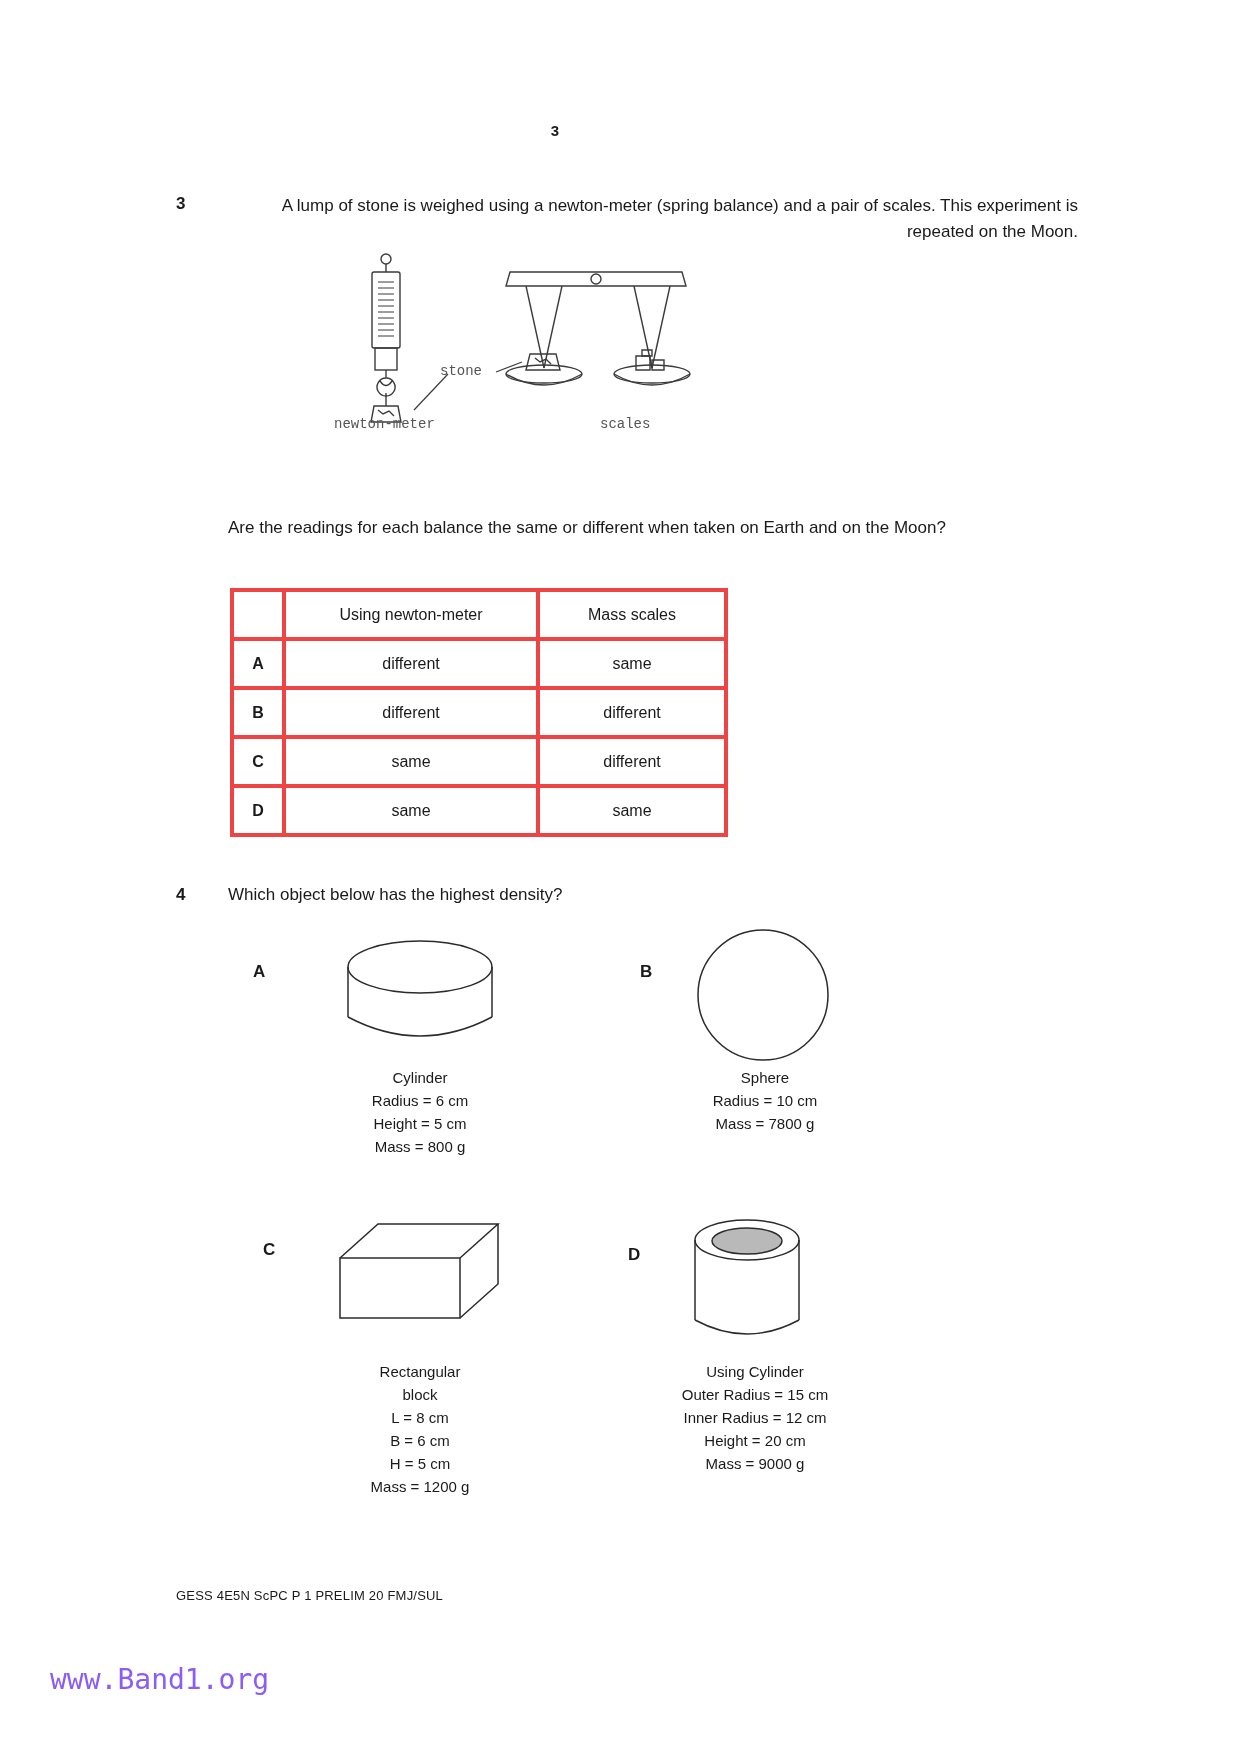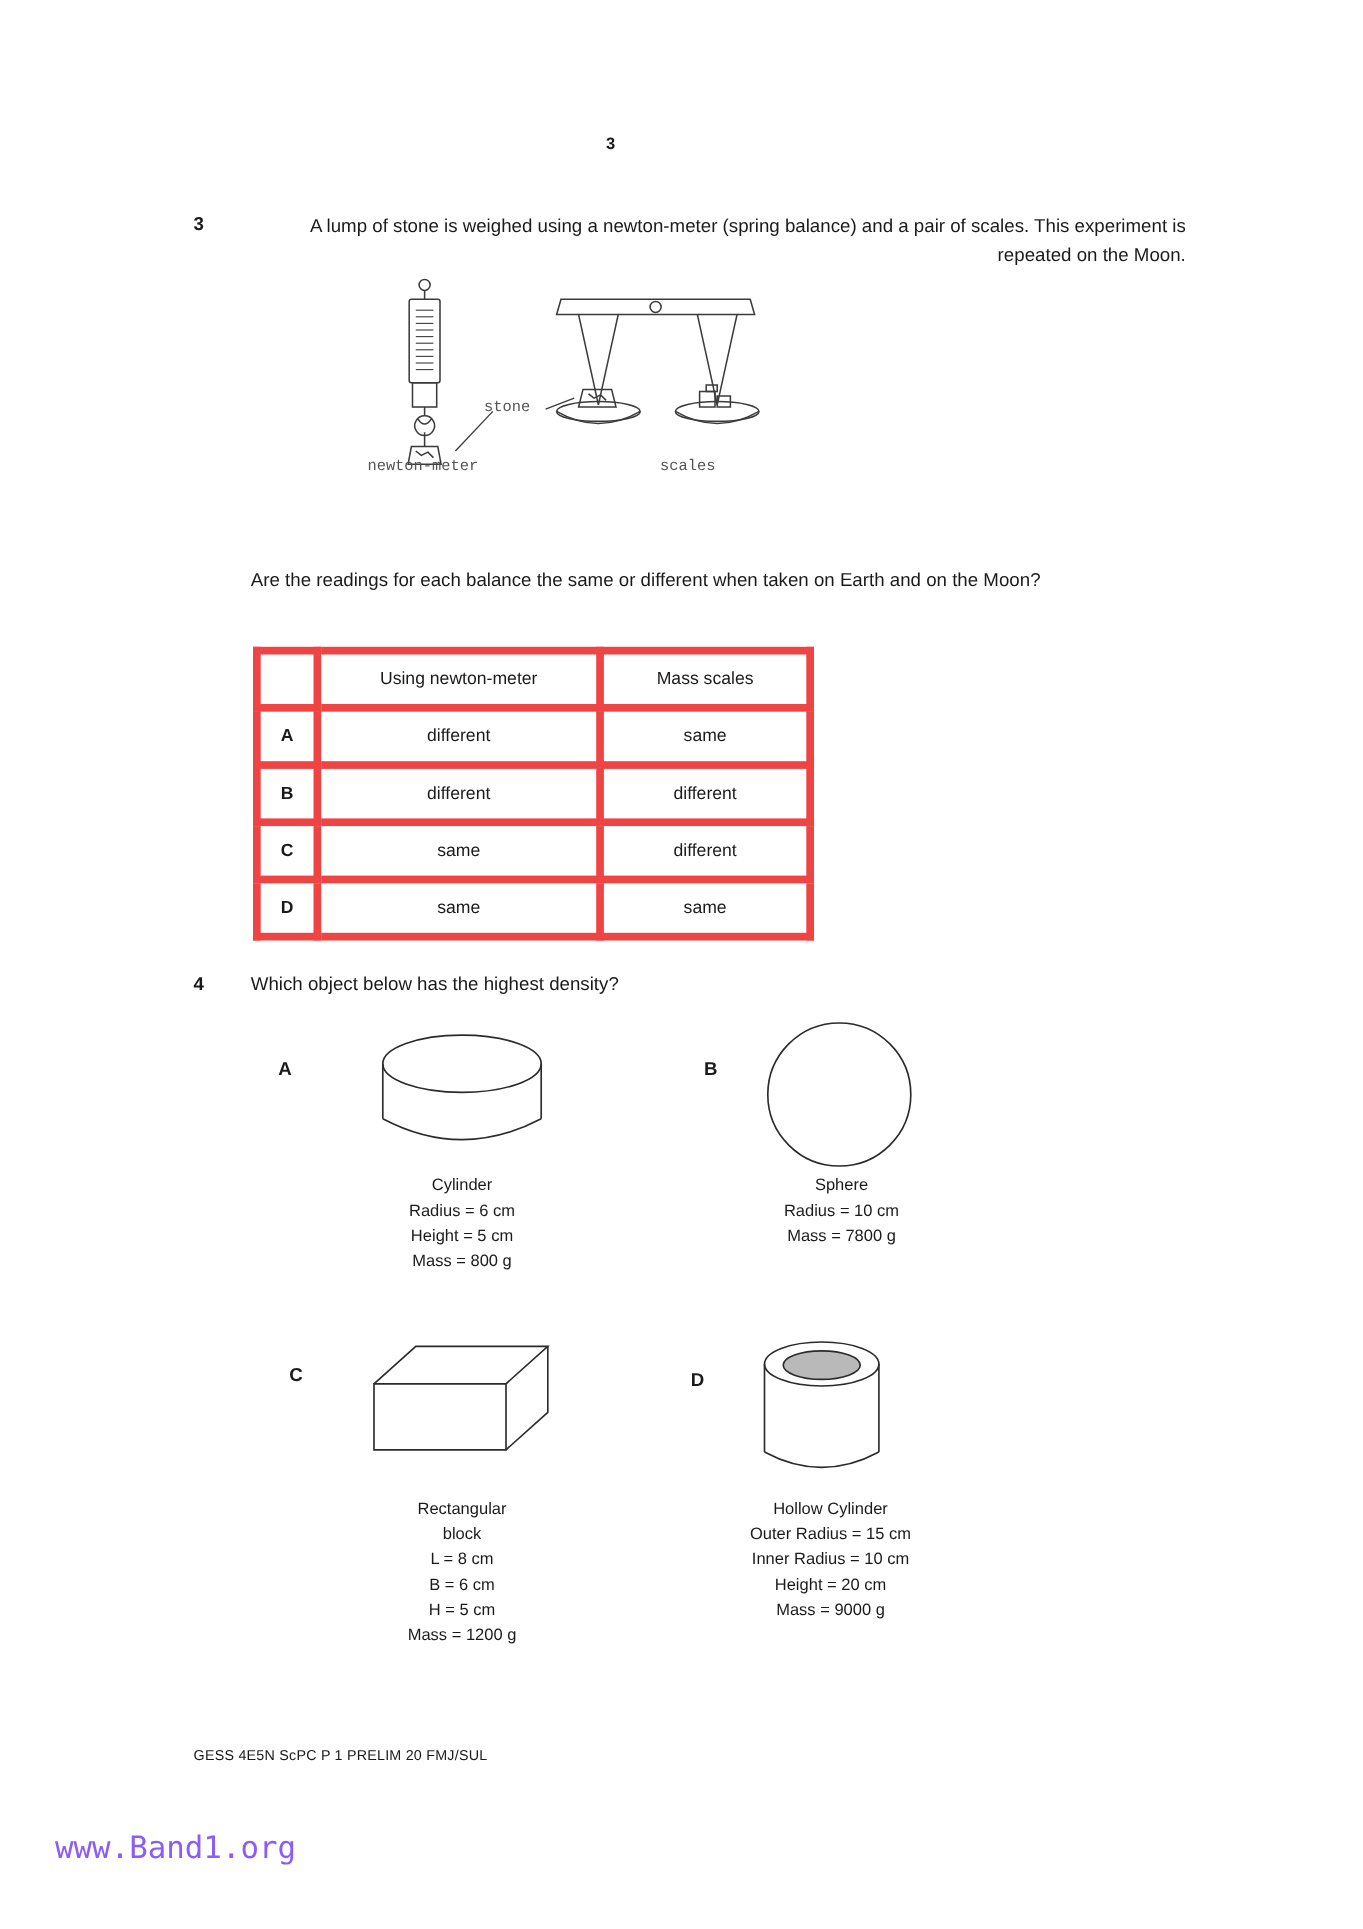--- a/index.html
+++ b/index.html
@@ -71,21 +71,21 @@
   }
   
   .opt-table {
     position: absolute;
     left: 230px;
     top: 588px;
     border-collapse: collapse;
     font-size: 16px;
   }
   .opt-table td, .opt-table th {
-    border: 7px solid #ef4444;
+    border: 4px solid #ef4444;
     height: 43px;
     text-align: center;
     font-weight: normal;
   }
   .opt-table .c-letter { width: 46px; font-weight: bold; }
   .opt-table .c-nm { width: 248px; }
   .opt-table .c-sc { width: 182px; }
   .opt-table thead td { font-size: 16px; }
 
   
@@ -302,23 +302,23 @@
       <g fill="none" stroke="#2b2b2b" stroke-width="1.5">
         <ellipse cx="60" cy="28" rx="52" ry="20"></ellipse>
         <ellipse cx="60" cy="29" rx="35" ry="13" fill="#b9b9b9"></ellipse>
         <path d="M8 28 L8 108"></path>
         <path d="M112 28 L112 108"></path>
         <path d="M8 108 q52 28 104 0"></path>
       </g>
     </svg>
   </div>
   <div class="caption" style="left:620px; top:1360px; width:270px;">
-    <div>Hollow Cylinder</div>
+    <div>Using Cylinder</div>
     <div>Outer Radius = 15 cm</div>
-    <div>Inner Radius = 10 cm</div>
+    <div>Inner Radius = 12 cm</div>
     <div>Height = 20 cm</div>
     <div>Mass = 9000 g</div>
   </div>
 
   <div class="footer-code">GESS 4E5N ScPC P 1 PRELIM 20 FMJ/SUL</div>
   <div class="watermark">www.Band1.org</div>
 
 </div>
 
 </body></html>

